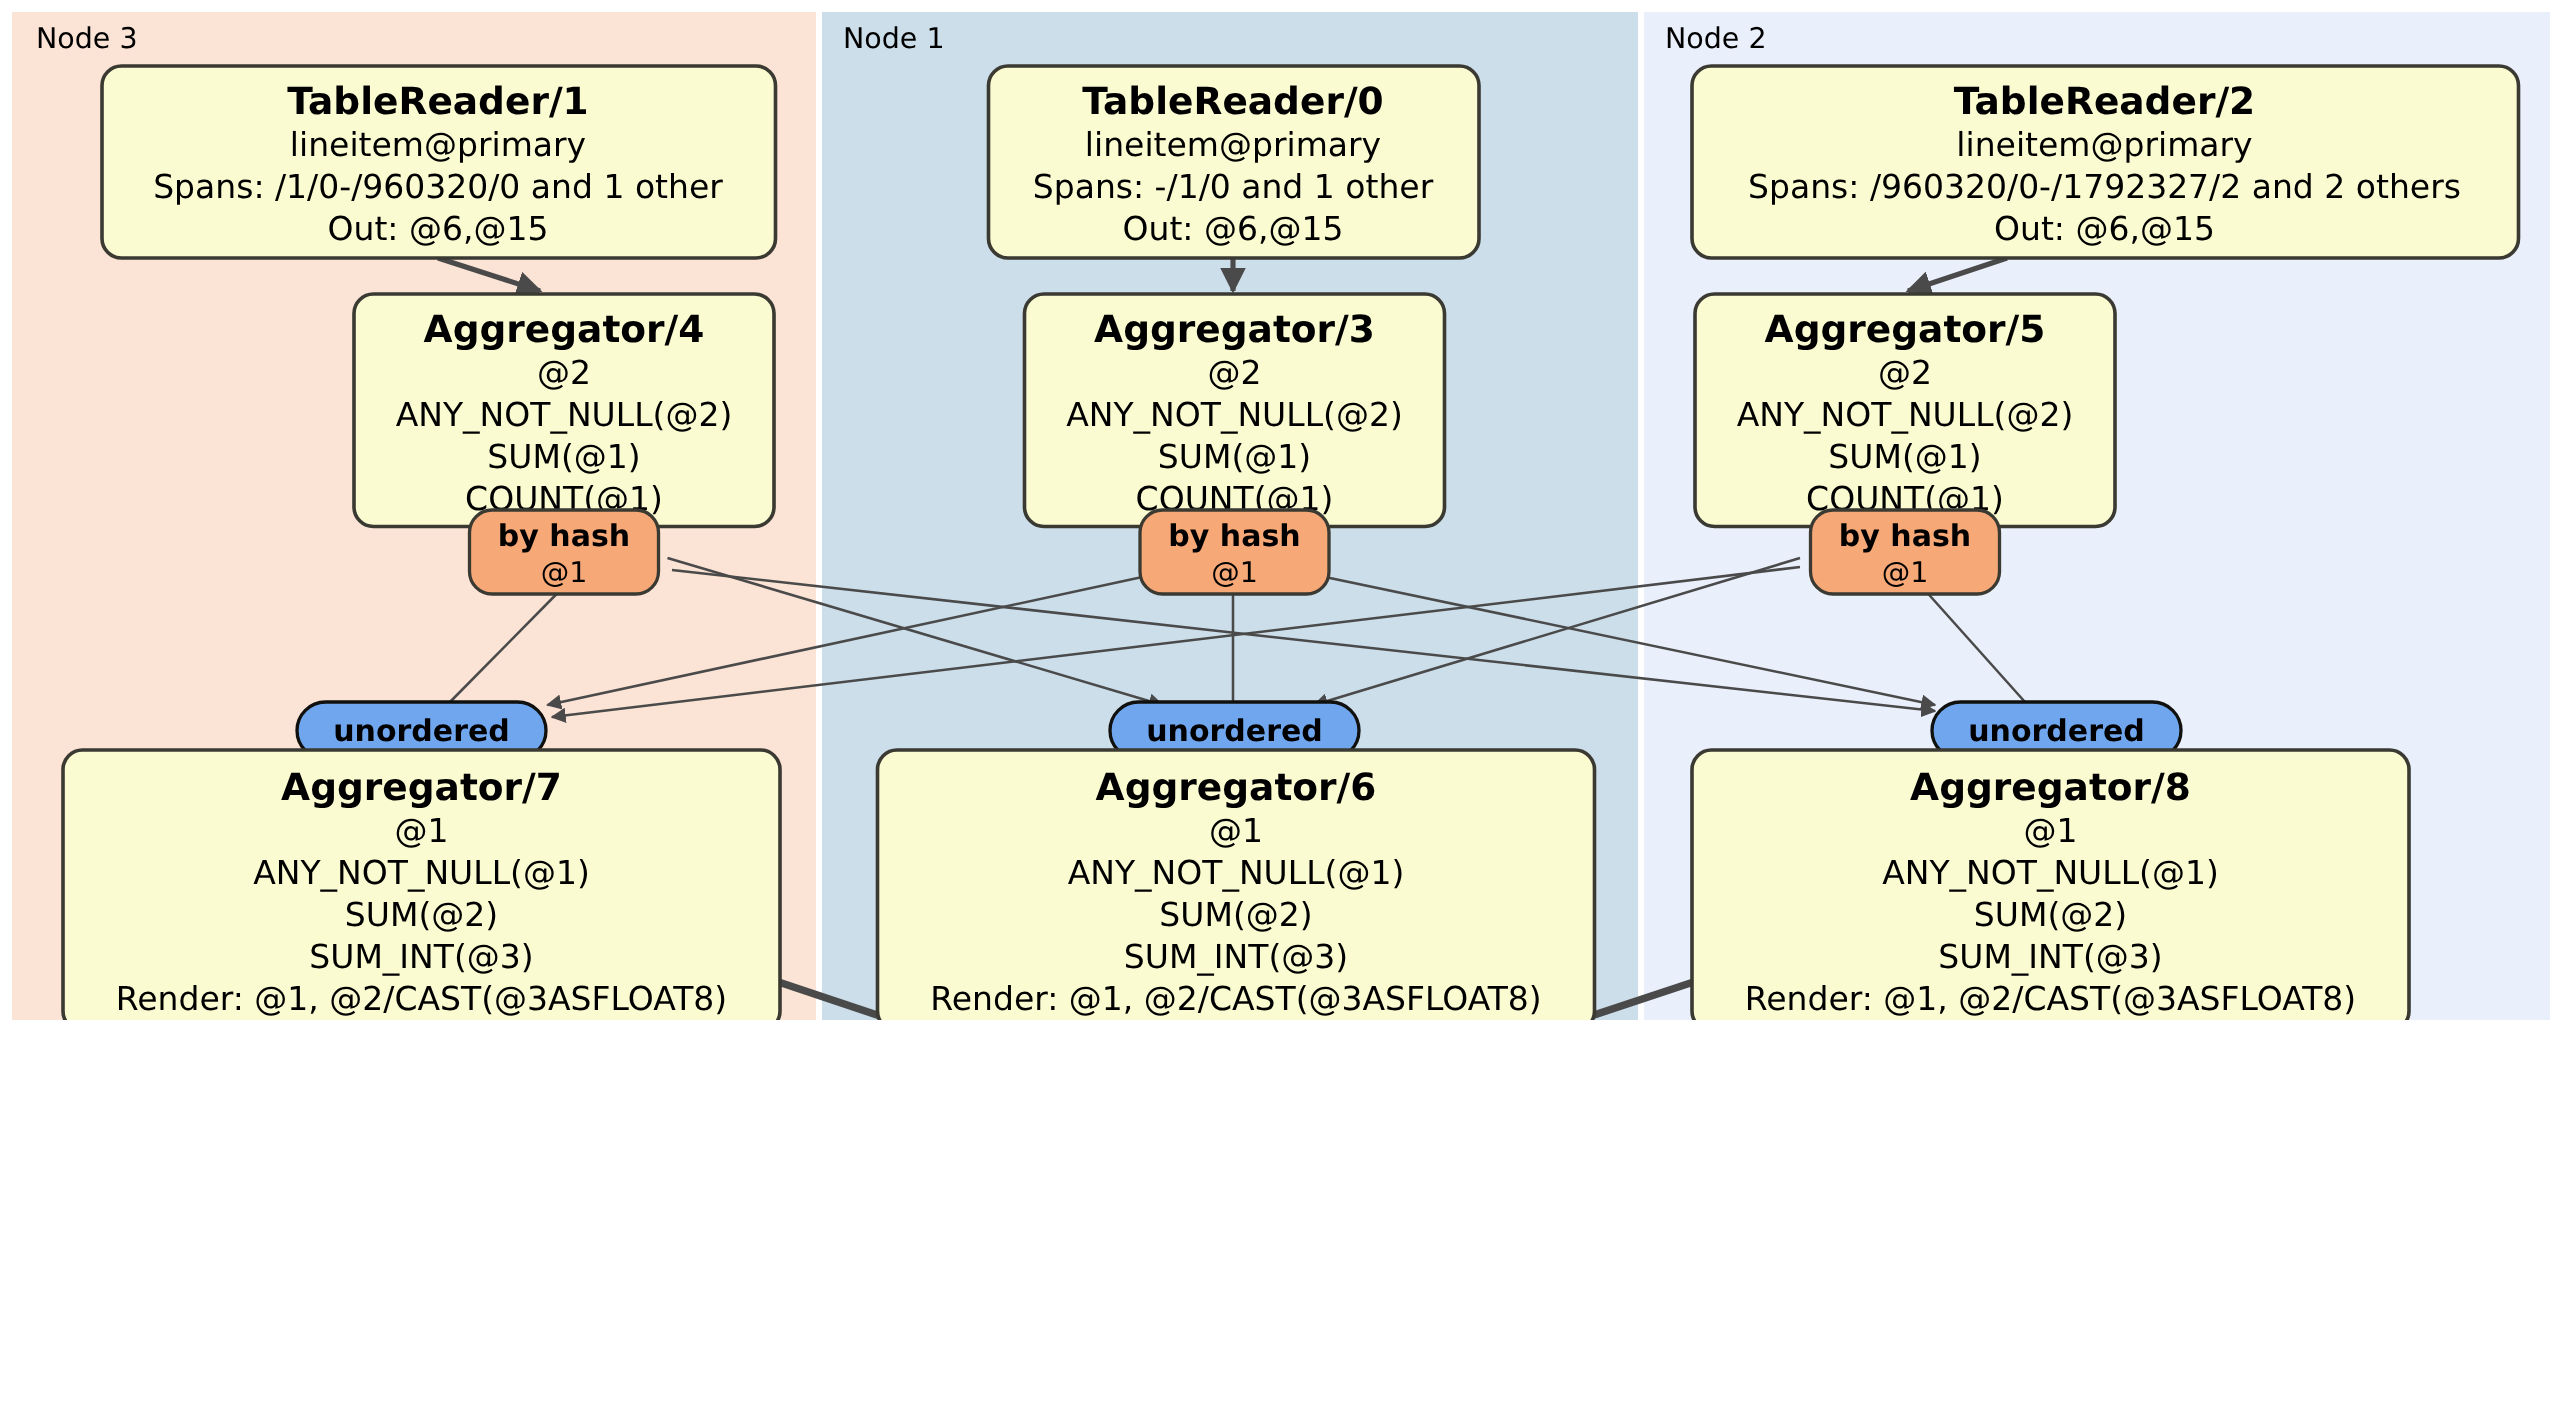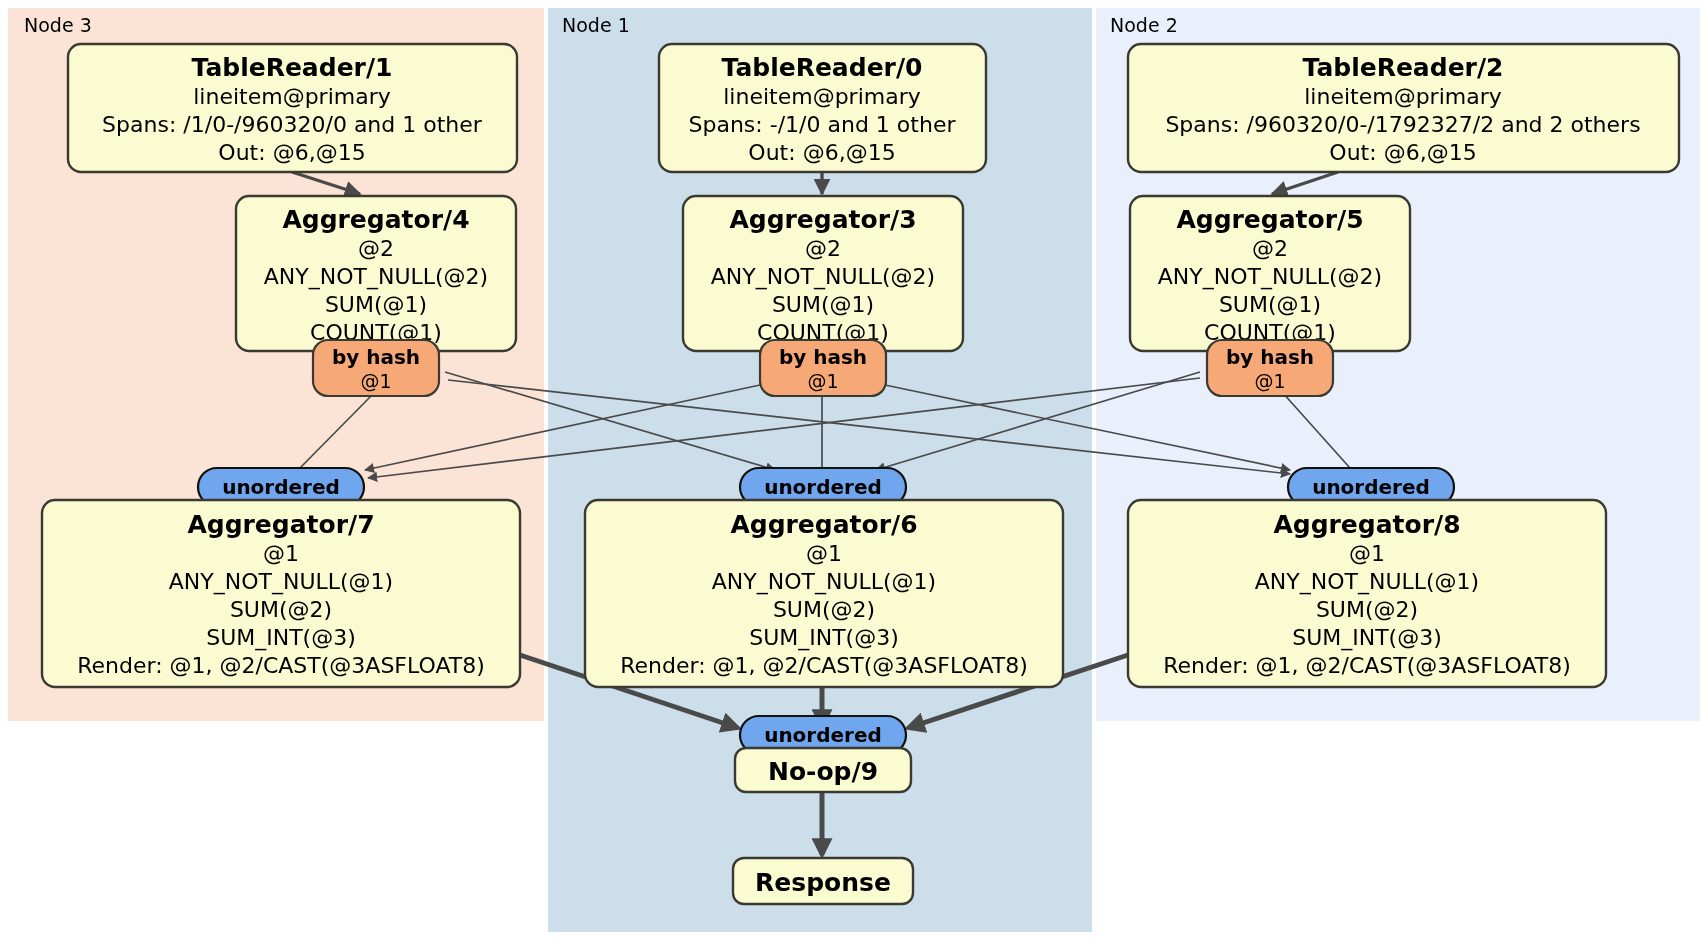--- a/index.html
+++ b/index.html
@@ -1,17 +1,17 @@
 <!DOCTYPE html>
 <html><head>
 <meta charset="utf-8">
 <style>
   html,body{margin:0;padding:0;background:#ffffff;}
   body{font-family:"DejaVu Sans","Liberation Sans",sans-serif;}
-  #stage{position:relative;width:1708px;height:940px;overflow:hidden;background:#fff;}
+  #stage{position:relative;width:1708px;height:680px;overflow:hidden;background:#fff;}
   svg{display:block;}
   .node-label{font-size:19px;fill:#000;font-family:"DejaVu Sans","Liberation Sans",sans-serif;}
   .box-title{font-size:25px;font-weight:bold;fill:#000;font-family:"DejaVu Sans","Liberation Sans",sans-serif;}
   .box-line{font-size:22px;fill:#000;font-family:"DejaVu Sans","Liberation Sans",sans-serif;}
   .pill-text{font-size:20px;font-weight:bold;fill:#000;font-family:"DejaVu Sans","Liberation Sans",sans-serif;}
   .pill-sub{font-size:19px;fill:#000;font-family:"DejaVu Sans","Liberation Sans",sans-serif;}
   .proc-box{fill:#fbfbd2;stroke:#3a3a32;stroke-width:2.4;}
   .hash-pill{fill:#f7a877;stroke:#3a3a32;stroke-width:2.2;}
   .unord-pill{fill:#6fa6ee;stroke:#10100e;stroke-width:2.2;}
   .thin-edge{stroke:#4a4a4a;stroke-width:1.7;fill:none;}

